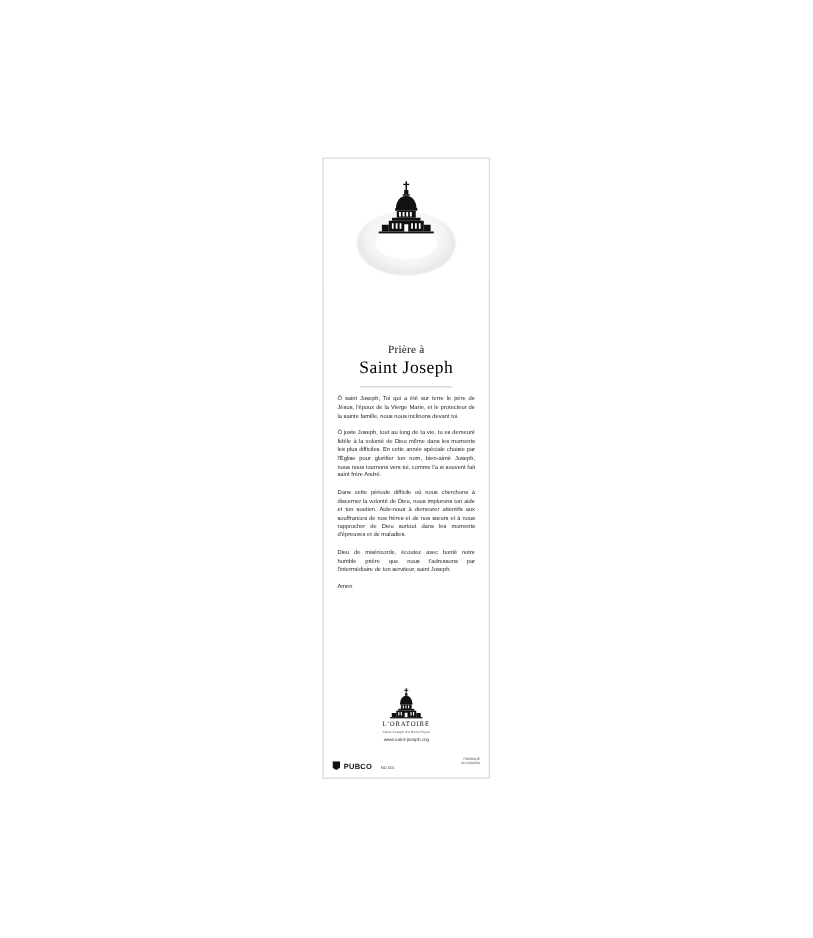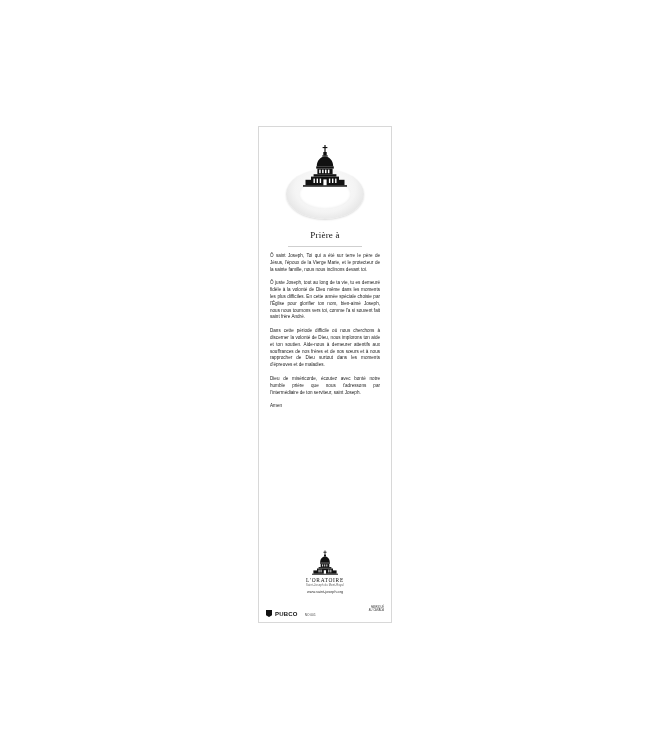--- a/index.html
+++ b/index.html
@@ -70,20 +70,21 @@
     top: 16px;
     transform: translateX(-50%);
     width: 56px;
     height: 48px;
   }
 
   
   #title-block {
     text-align: center;
     padding: 2px 6px 0 6px;
+    margin-top: 44px;
   }
 
   #title-small {
     font-family: "Liberation Serif", serif;
     font-size: 9px;
     color: #111111;
     letter-spacing: 0.2px;
     line-height: 12px;
   }
 
@@ -258,20 +259,21 @@
             <rect x="35" y="35.6" width="1.4" height="4.4"></rect>
             <rect x="38.1" y="35.6" width="1.4" height="4.4"></rect>
             <rect x="26.4" y="36.4" width="3.2" height="5.8"></rect>
           </g>
         </svg>
       </div>
     </div>
 
     <div id="title-block">
       <div id="title-small">Prière à</div>
+      <div id="title-big">Saint Joseph</div>
       <div id="title-rule"></div>
     </div>
 
     <div id="body">
       <p class="para">Ô saint Joseph, Toi qui a été sur terre le père de Jésus, l'époux de la Vierge Marie, et le protecteur de la sainte famille, nous nous inclinons devant toi.</p>
       <p class="para">Ô juste Joseph, tout au long de ta vie, tu es demeuré fidèle à la volonté de Dieu même dans les moments les plus difficiles. En cette année spéciale choisie par l'Église pour glorifier ton nom, bien-aimé Joseph, nous nous tournons vers toi, comme l'a si souvent fait saint frère André.</p>
       <p class="para">Dans cette période difficile où nous cherchons à discerner la volonté de Dieu, nous implorons ton aide et ton soutien. Aide-nous à demeurer attentifs aux souffrances de nos frères et de nos sœurs et à nous rapprocher de Dieu surtout dans les moments d'épreuves et de maladies.</p>
       <p class="para">Dieu de miséricorde, écoutez avec bonté notre humble prière que nous t'adressons par l'intermédiaire de ton serviteur, saint Joseph.</p>
       <p class="para amen">Amen</p>
     </div>

